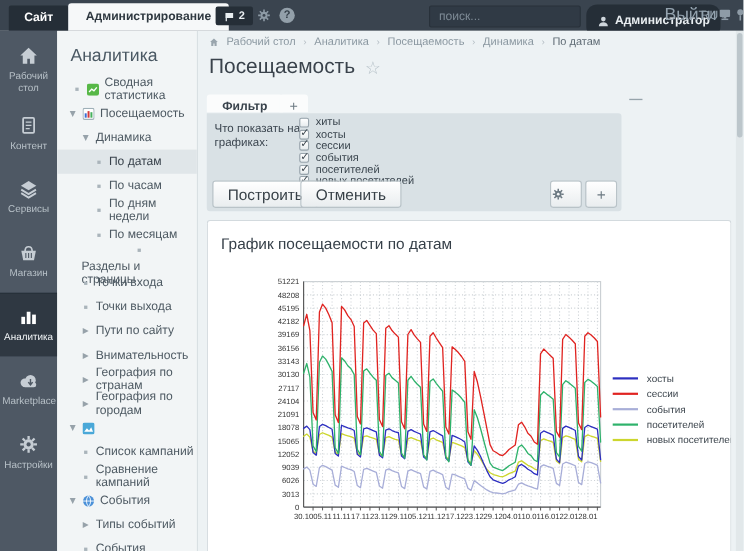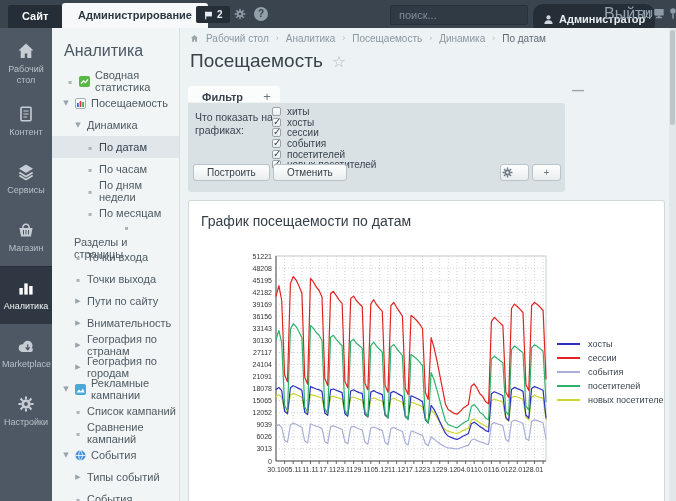--- a/index.html
+++ b/index.html
@@ -67,22 +67,22 @@
   .minimize{position:absolute;left:384px;top:1px;color:#97a4ab;font-size:12px;font-weight:bold;cursor:pointer}
   .fbody{position:relative;height:89px;background:#d9e1e5;border-radius:0 3px 3px 3px}
   .flabel{position:absolute;left:7px;top:8px;width:82px;font-size:10.5px;color:#3c4650;line-height:1.25}
   .fchecks{position:absolute;left:84px;top:3px}
   .fcheck-row{height:10.7px;display:flex;align-items:center;gap:6px}
   .cbox{width:9px;height:9px;border:1px solid #98a4ac;border-radius:2px;box-sizing:border-box;
         background:linear-gradient(#ffffff,#e7ecee);position:relative;cursor:pointer;flex:none}
   .cbox.checked::after{content:"\2713";position:absolute;left:0px;top:-3px;font-size:10px;color:#3c464e;font-family:"DejaVu Sans",sans-serif}
   .fcheck-row .clabel{font-size:10px;color:#39444d}
   .fbuttons{position:absolute;left:0;right:0;top:61px;height:21px}
-  .fbtn{position:absolute;top:0;height:17px;background:linear-gradient(#ffffff,#e9edef);
-        border:1px solid #b9c3c8;border-radius:3px;font-size:10px;color:#374047;
+  .fbtn{position:absolute;top:0;height:25px;background:linear-gradient(#ffffff,#e9edef);
+        border:1px solid #b9c3c8;border-radius:3px;font-size:14px;color:#374047;
         font-family:"Liberation Sans",sans-serif;cursor:pointer;padding:0 13px}
   .fbtn.sq{padding:0;width:29px;color:#6d7a83}
 
   
   .chart-card{position:absolute;left:8px;top:172px;width:477px;height:301px;background:#fff;
               border:1px solid #d3dade;border-bottom:none;border-radius:3px 3px 0 0;box-sizing:border-box;overflow:hidden}
   .chart-title{position:absolute;left:12px;top:12px;font-size:14px;color:#353f48}
   #chart{position:absolute;left:8px;top:38px}
   .legend{position:absolute;left:368px;top:136px}
   .legend-row{height:14px;display:flex;align-items:center;gap:8px}
@@ -299,21 +299,20 @@
         <span>География по городам</span>
       </div>
       <div class="sb-item" style="padding-left: 10px;">
         <span class="marker">▼</span>
         <span class="sicon">
           <svg width="11" height="11" viewBox="0 0 11 11" fill="currentColor" xmlns="http://www.w3.org/2000/svg">
             <rect width="11" height="11" rx="2" fill="#4aa8d8"></rect>
             <path d="M1.5 8.6 4 5.4l2 2 1.9-3L9.6 8.6Z" fill="#fff"></path>
           </svg>
         </span>
-        <span>Рекламные кампании</span>
       </div>
       <div class="sb-item" style="padding-left: 22px;">
         <span class="marker dot">▪</span>
         <span>Список кампаний</span>
       </div>
       <div class="sb-item" style="padding-left: 22px;">
         <span class="marker dot">▪</span>
         <span>Сравнение кампаний</span>
       </div>
       <div class="sb-item" style="padding-left: 10px;">

